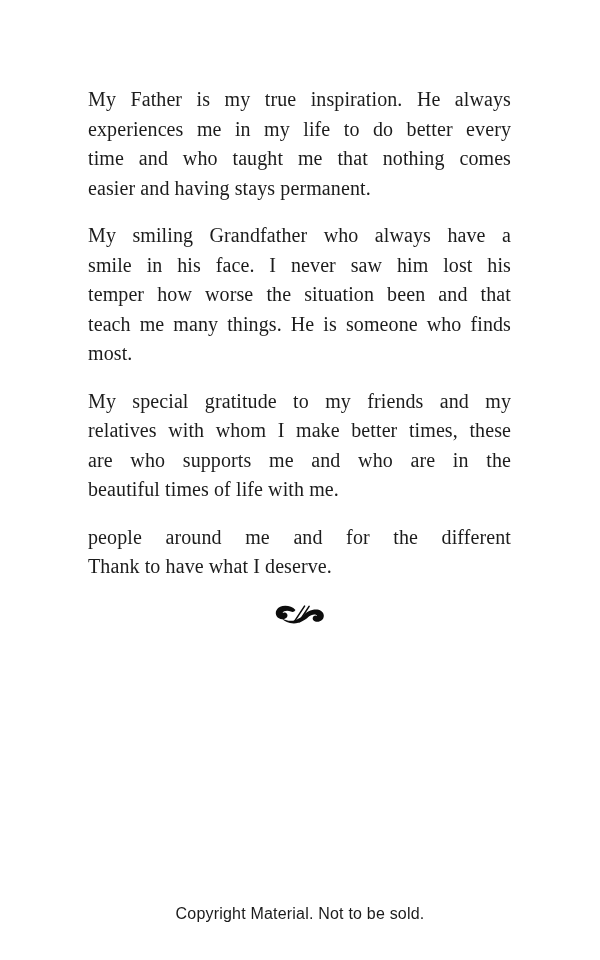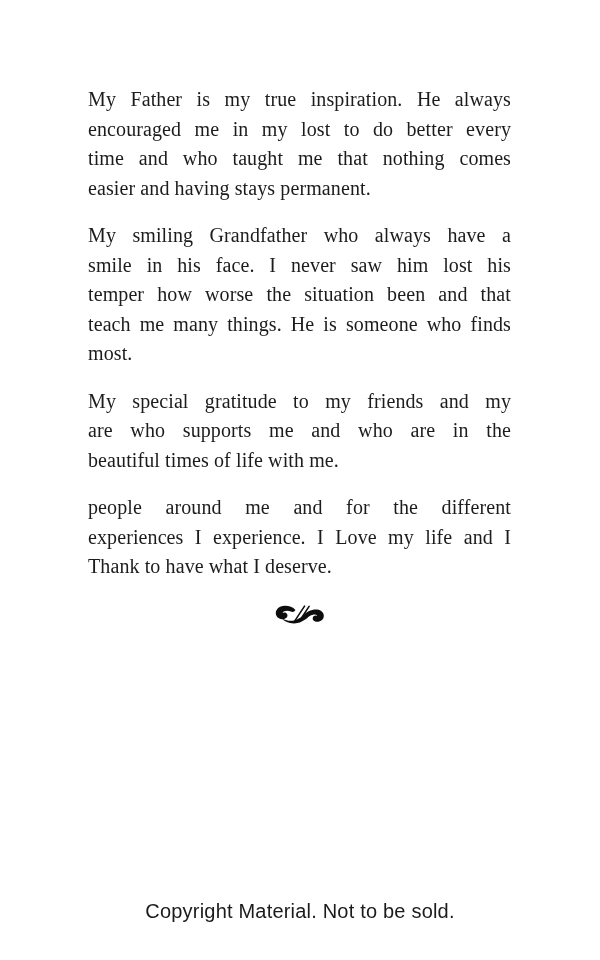--- a/index.html
+++ b/index.html
@@ -44,51 +44,51 @@
     display: inline-block;
     vertical-align: middle;
   }
   .footer {
     position: absolute;
     left: 0;
     right: 0;
     bottom: 37px;
     text-align: center;
     font-family: "Liberation Sans", sans-serif;
-    font-size: 20px;
+    font-size: 16px;
     letter-spacing: 0.2px;
     color: #1b1b1b;
   }
 </style>
 </head>
 <body>
 
 <div class="page">
   <div class="text-block">
     <div class="para">
         <div class="line">My Father is my true inspiration. He always</div>
-        <div class="line">encouraged me in my lost to do better every</div>
+        <div class="line">experiences me in my life to do better every</div>
         <div class="line">time and who taught me that nothing comes</div>
         <div class="line last">easier and having stays permanent.</div>
       </div>
     <div class="para">
         <div class="line">My smiling Grandfather who always have a</div>
         <div class="line">smile in his face. I never saw him lost his</div>
         <div class="line">temper how worse the situation been and that</div>
         <div class="line">teach me many things. He is someone who finds</div>
         <div class="line last">most.</div>
       </div>
     <div class="para">
         <div class="line">My special gratitude to my friends and my</div>
+        <div class="line">relatives with whom I make better times, these</div>
         <div class="line">are who supports me and who are in the</div>
         <div class="line last">beautiful times of life with me.</div>
       </div>
     <div class="para">
         <div class="line">people around me and for the different</div>
-        <div class="line">experiences I experience. I Love my life and I</div>
         <div class="line last">Thank to have what I deserve.</div>
       </div>
 
     <div class="ornament-row">
       <svg width="52" height="27" viewBox="0 0 80 38" aria-hidden="true">
         <g fill="#0d0d0d" stroke="none">
 
           <path d="M33 9 C26 1 9 0 4 9 C0 16 6 24 14 23 C19 22.5 21.8 19 20.3 15.5 C19.2 12.8 15.6 12 13.2 13.6 C14.4 10 21 8.8 26 11.4 C29 12.9 31.6 11.4 33 9 Z"></path>
 
           <path d="M44.5 18.5 C50.5 9.5 65 5.5 72.5 10.5 C79.5 15 77.5 25.5 68.5 27 C62.8 28 58.6 24.4 59.7 20.4 C60.6 17.3 64.4 16.4 66.4 18.4 C65.4 14.8 57.4 15.4 52.8 19.9 C47 25.6 36.5 31.8 24.5 29 C17.5 27.3 13.5 24.3 11.5 21.3 C18 25.9 29 27.4 35.8 23.3 C40.2 20.7 42.5 19.8 44.5 18.5 Z"></path>

